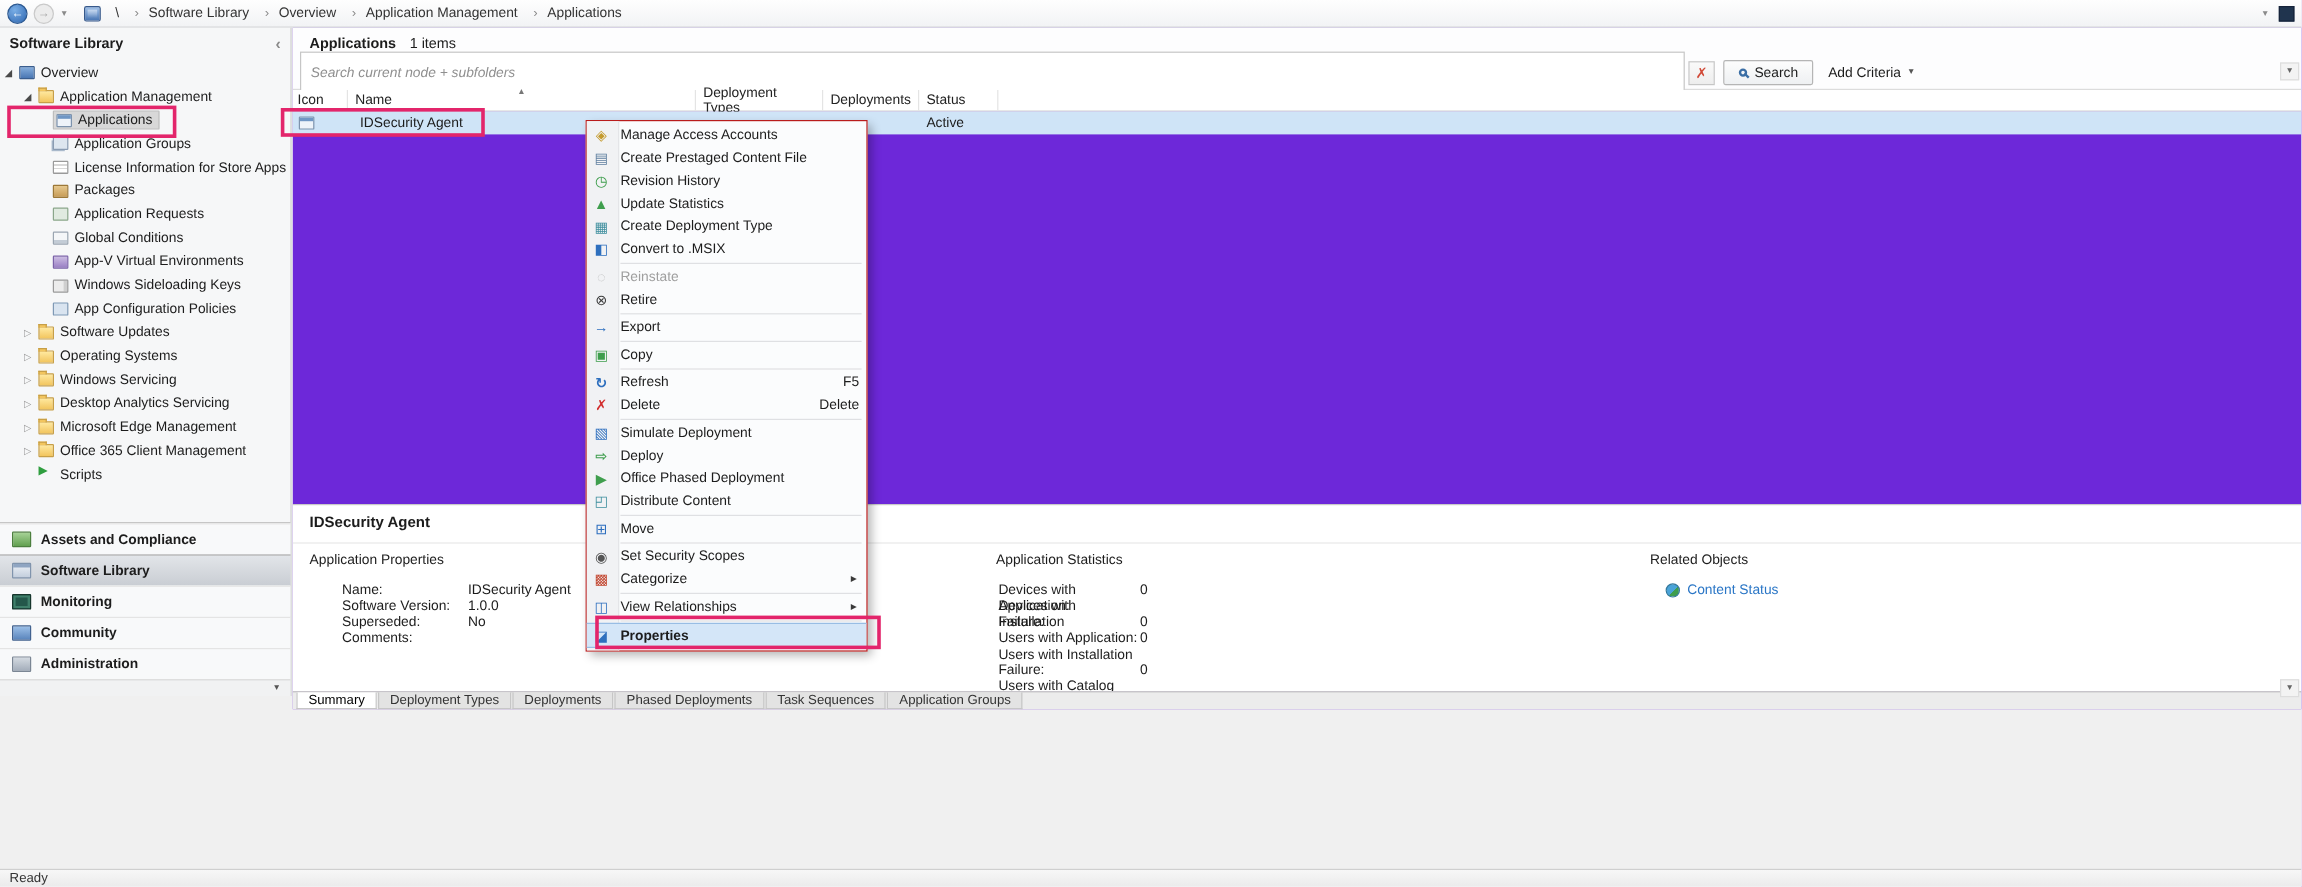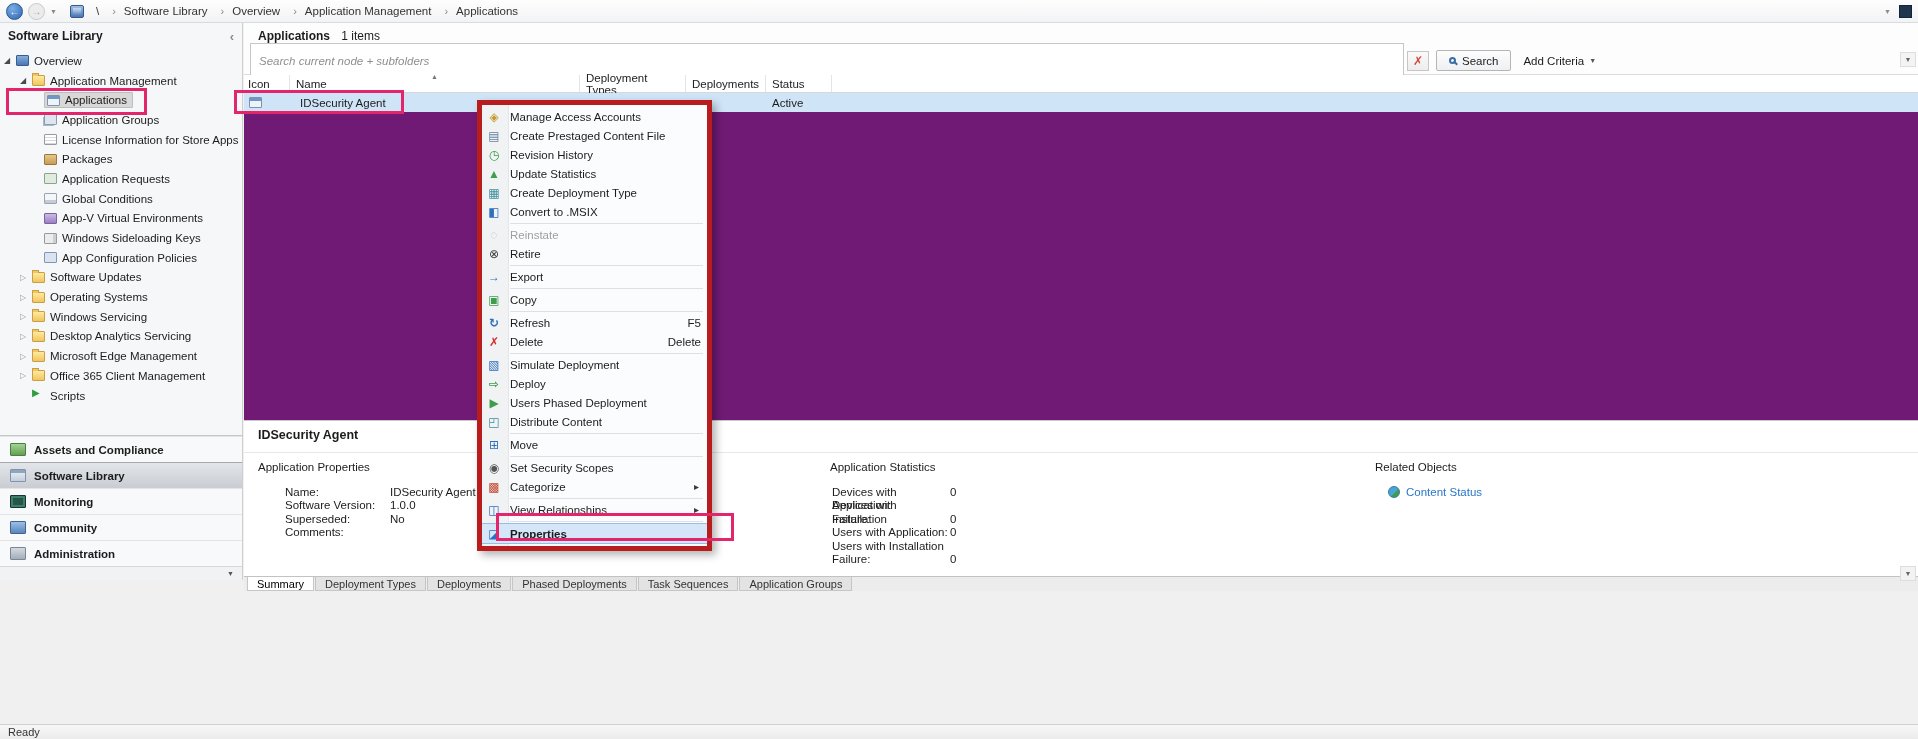--- a/index.html
+++ b/index.html
@@ -64,21 +64,21 @@
 [data-icon="scripts-icon"]{background:none;border:none;border-radius:0}
 [data-icon="scripts-icon"]::before{content:"▶";position:absolute;left:0;top:-3px;font-size:10px;color:#2f9e3f}
 [data-icon="assets-and-compliance-icon"]{background:linear-gradient(#a6d296,#62a050);border:1px solid #4c7f3e}
 [data-icon="software-library-icon"]{background:linear-gradient(#eef2f7,#c3cedd);border:1px solid #8094ad;box-shadow:inset 0 3px 0 #8fa5c2}
 [data-icon="monitoring-icon"]{background:#24574a;border:1px solid #16352c;box-shadow:inset 0 0 0 2px #3f7f6a}
 [data-icon="administration-icon"]{background:linear-gradient(#d4dae1,#a3adba);border:1px solid #7b8694}
 [data-icon="community-icon"]{background:linear-gradient(#9cc0e8,#5a85bc);border:1px solid #42628f}
 [data-icon="content-status-icon"]{width:12px;height:12px;border-radius:50%;background:linear-gradient(135deg,#4aa3d8 55%,#3f9e4d 55%);border:1px solid #357a9e;display:inline-block;flex:0 0 auto}
 
 
-.main{position:absolute;left:244px;top:23px;right:0;height:568px;background:#701a75;z-index:3}
+.main{position:absolute;left:244px;top:23px;right:0;height:568px;background:#6d28d9;z-index:3}
 .main-top{position:absolute;top:0;left:0;right:0;height:52px;background:#fdfdfe;border-bottom:1px solid #dcdcdc}
 .main-title{position:absolute;top:6px;left:14px;font-size:12px}
 .main-title .b{font-weight:bold}
 .main-title .c{margin-left:8px}
 .search-row{position:absolute;top:27px;left:6px;right:0;height:21px;display:flex;align-items:center}
 .search-input{width:1154px;height:36px;border:1px solid #c6c6c6;padding:0 8px;font-size:11.5px;font-family:inherit;color:#1c1c1c;background:#fff;outline:none}
 .search-input::placeholder{color:#8f8f8f;font-style:italic}
 .clear-btn{width:22px;height:20px;margin-left:3px;display:flex;align-items:center;justify-content:center;color:#d14836;font-weight:bold;font-size:12px;background:linear-gradient(#fafafa,#ededed);border:1px solid #c6c6c6}
 .clear-btn::before{content:"✗"}
 .search-btn{margin-left:7px;height:21px;display:flex;align-items:center;padding:0 12px;background:linear-gradient(#fdfdfd,#eef0f2);border:1px solid #b5b5b5;border-radius:2px;font-size:11.5px}
@@ -127,21 +127,21 @@
 .tab.active{background:#fff;color:#000}
 
 
 .scroll-top-chev,.scroll-bottom-chev{position:absolute;right:2px;width:16px;height:15px;display:flex;align-items:center;justify-content:center;color:#666;font-size:7px;background:#f3f3f3;border:1px solid #ddd}
 .scroll-top-chev{top:29px}
 .scroll-bottom-chev{top:543px}
 .scroll-top-chev::before{content:"▼"}
 .scroll-bottom-chev::before{content:"▼"}
 
 
-.cmenu{position:absolute;left:477px;top:100px;width:235px;background:#fbfcfd;border:5px solid #b91c1c;box-shadow:4px 4px 8px rgba(0,0,0,.3);padding:2px 0;z-index:40}
+.cmenu{position:absolute;left:488px;top:100px;width:235px;background:#fbfcfd;border:1px solid #b91c1c;box-shadow:4px 4px 8px rgba(0,0,0,.3);padding:2px 0;z-index:40}
 .cmenu::before{content:"";position:absolute;top:0;bottom:0;left:0;width:26px;background:#f1f2f4;border-right:1px solid #e4e5e8}
 .mi{position:relative;height:19px;display:flex;align-items:center;padding:0 6px 0 4px}
 .mic{width:16px;height:16px;margin-right:8px;flex:0 0 auto;text-align:center;line-height:16px}
 .mic::before{font-size:12px}
 .mlabel{white-space:nowrap}
 .msc{margin-left:auto;color:#1c1c1c}
 .marrow{margin-left:auto;margin-right:2px;color:#3a3a3a;font-size:10px}
 .marrow::before{content:"▸"}
 .mi.disabled .mlabel{color:#9f9f9f}
 .mi.highlight{background:#d4e6f8;border-top:1px solid #98bde4;border-bottom:1px solid #98bde4;height:21px}
@@ -411,20 +411,24 @@
           <span class="dvalue">0</span>
         </div>
         <div class="drow">
           <span class="dlabel">Users with Installation</span>
           <span class="dvalue"></span>
         </div>
         <div class="drow">
           <span class="dlabel">Failure:</span>
           <span class="dvalue">0</span>
         </div>
+        <div class="drow">
+          <span class="dlabel">Users with Catalog</span>
+          <span class="dvalue"></span>
+        </div>
       </div>
 
       <div class="dcol p3">
         <div class="dhead">Related Objects</div>
         <div class="link-row">
           <span data-icon="content-status-icon"></span>
           <span class="link">Content Status</span>
         </div>
       </div>
     </div>
@@ -501,21 +505,21 @@
     <div class="mi">
       <span class="mic" data-icon="simulate-deployment-icon"></span>
       <span class="mlabel">Simulate Deployment</span>
     </div>
     <div class="mi">
       <span class="mic" data-icon="deploy-icon"></span>
       <span class="mlabel">Deploy</span>
     </div>
     <div class="mi">
       <span class="mic" data-icon="create-phased-deployment-icon"></span>
-      <span class="mlabel">Users Phased Deployment</span>
+      <span class="mlabel">Office Phased Deployment</span>
     </div>
     <div class="mi">
       <span class="mic" data-icon="distribute-content-icon"></span>
       <span class="mlabel">Distribute Content</span>
     </div>
     <div class="msep"></div>
     <div class="mi">
       <span class="mic" data-icon="move-icon"></span>
       <span class="mlabel">Move</span>
     </div>

